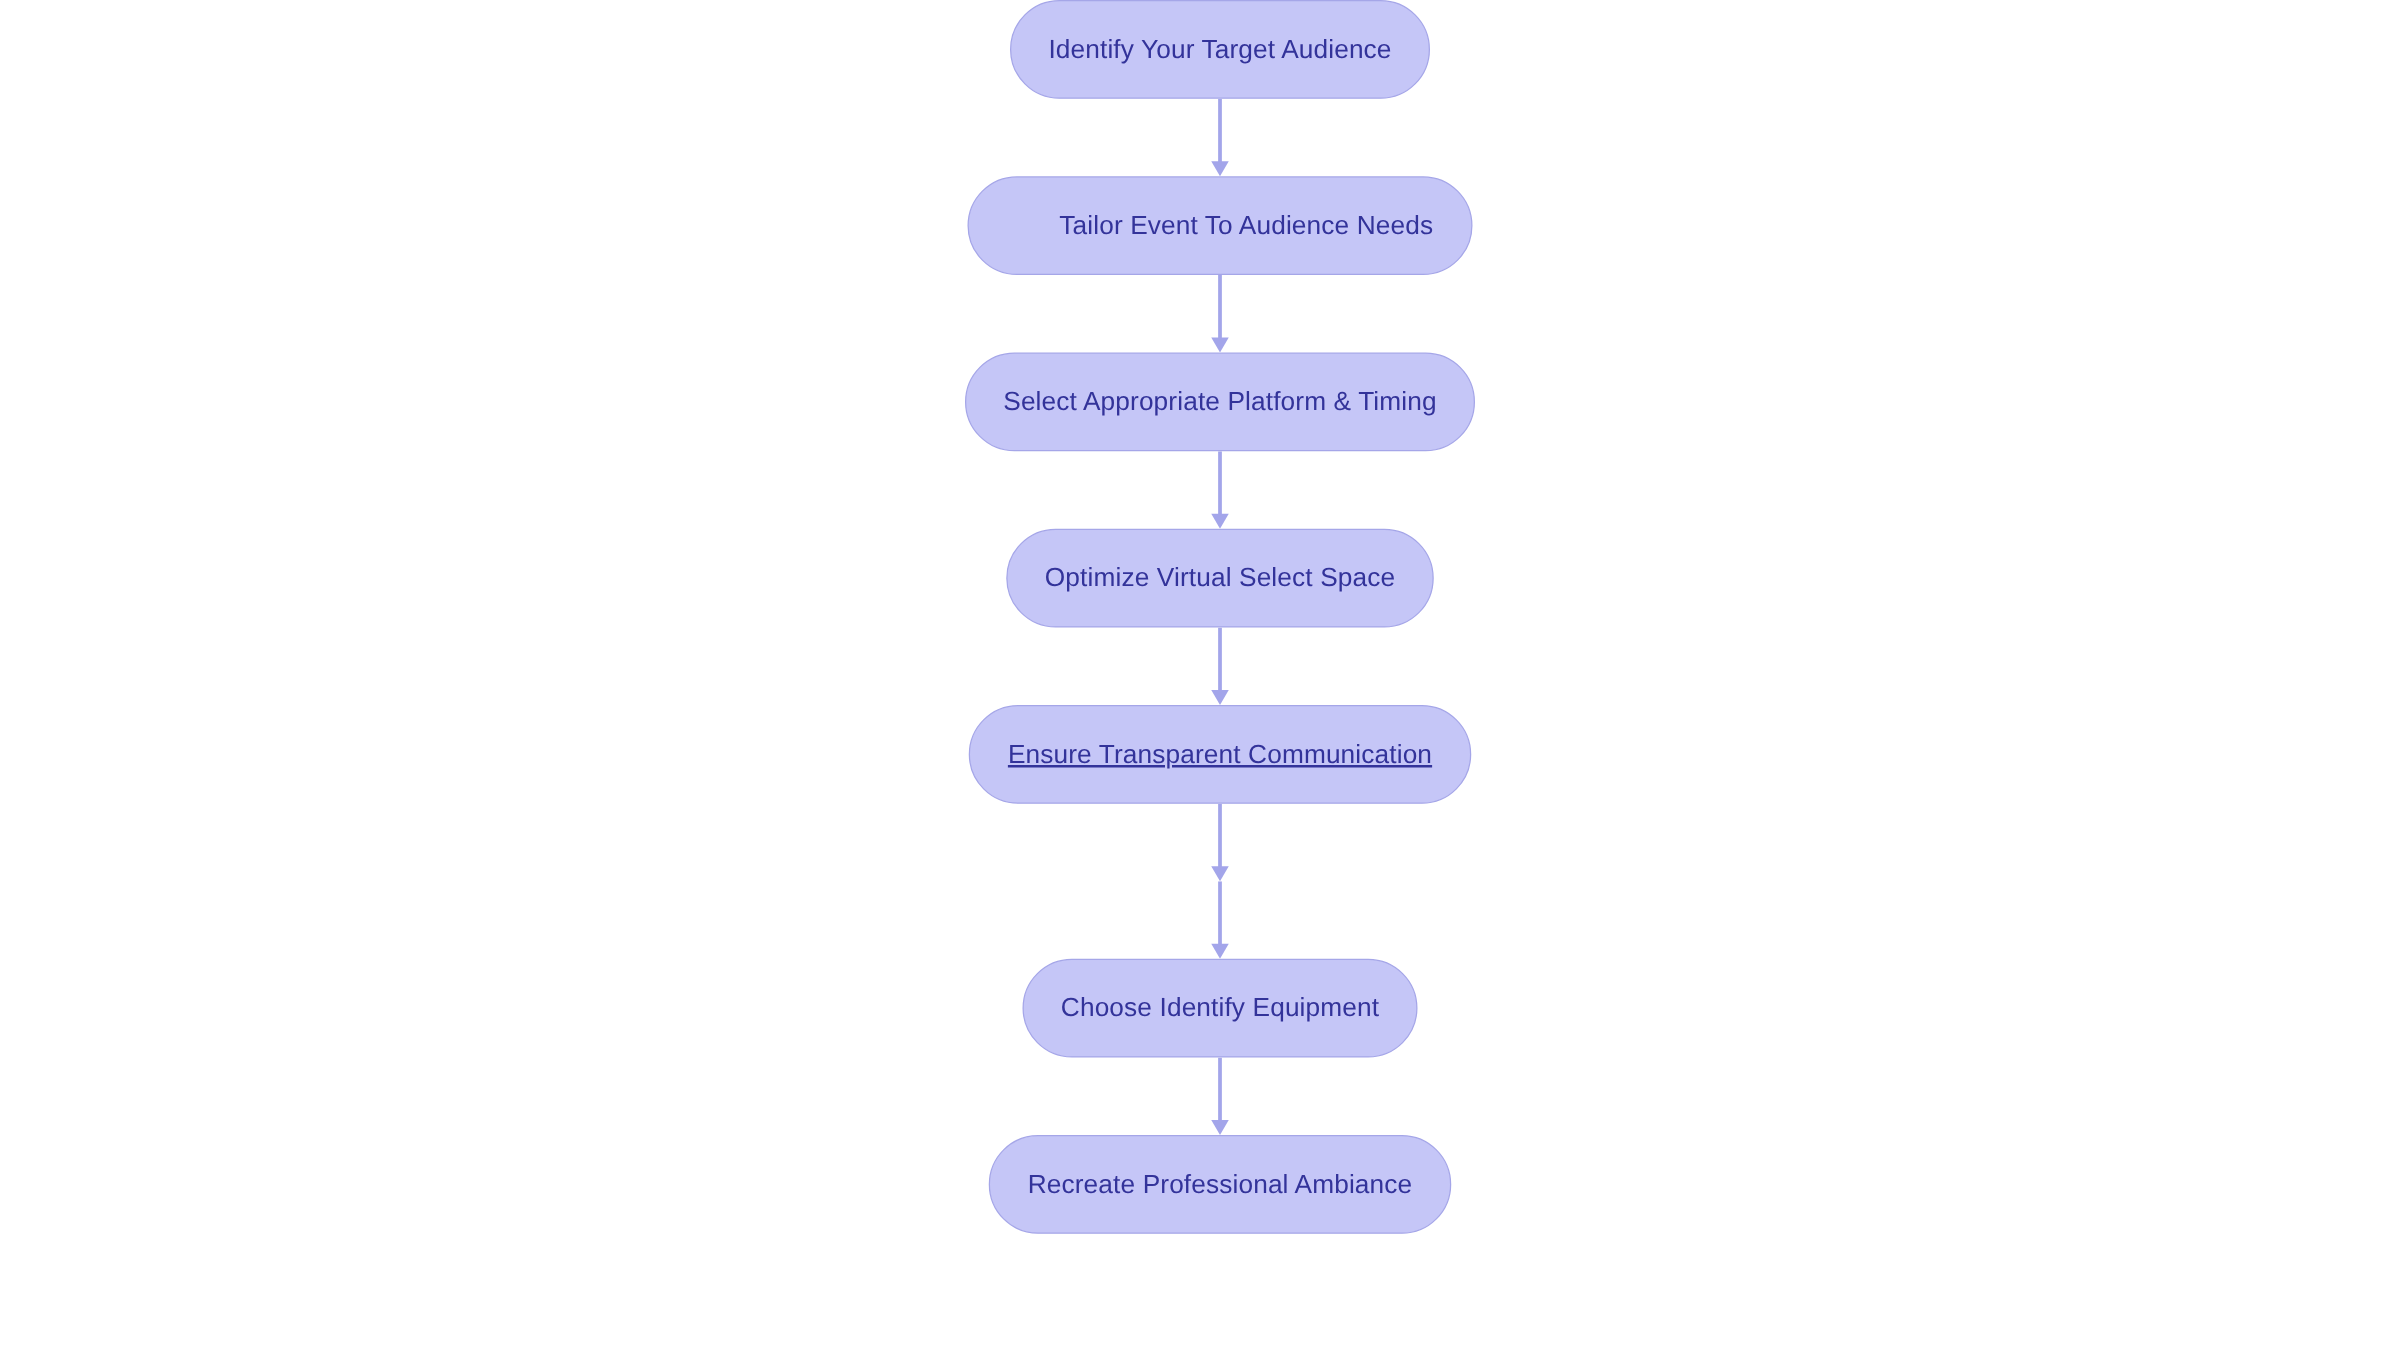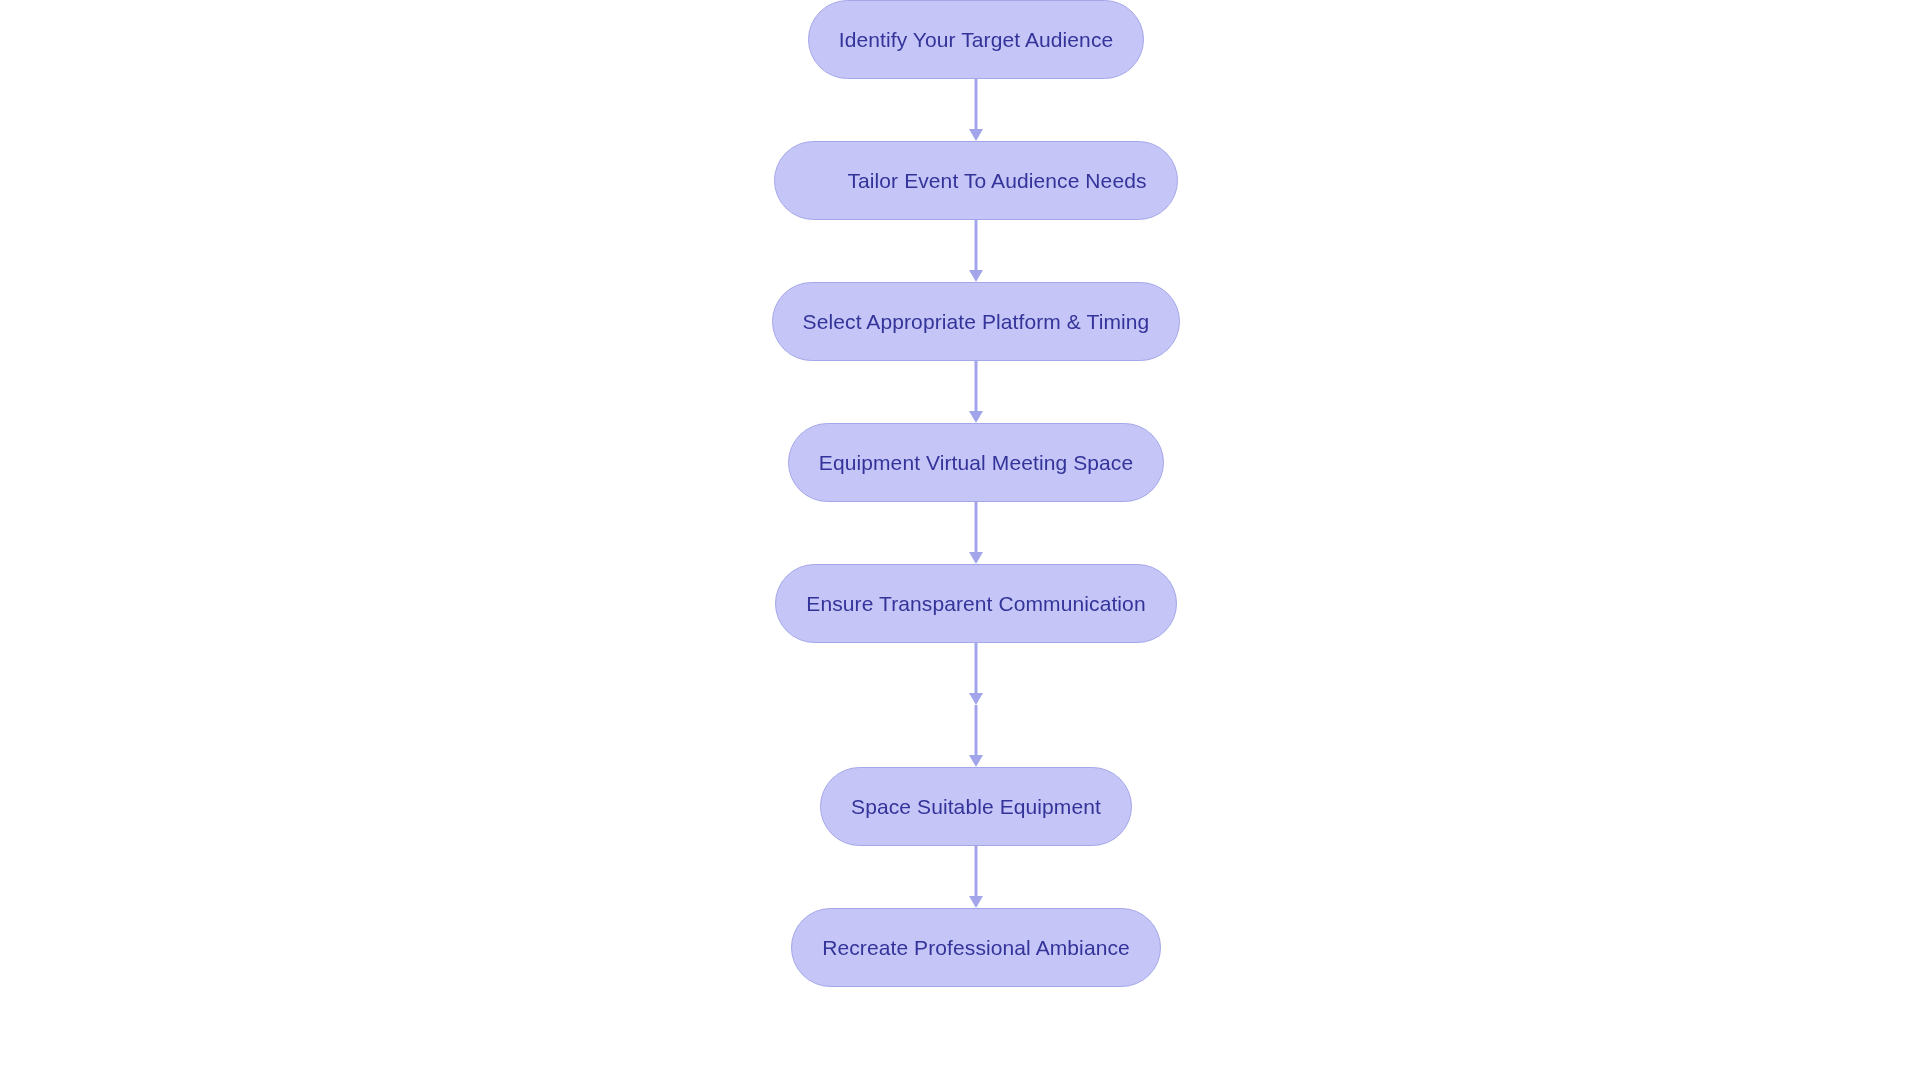--- a/index.html
+++ b/index.html
@@ -116,49 +116,49 @@
       </div>
     </div>
 
     <svg class="connector" viewBox="0 0 16 62">
       <line class="connector-line" x1="8" y1="0" x2="8" y2="52" style="stroke: rgb(163, 165, 234);"></line>
       <polygon class="connector-head" points="1,50 15,50 8,62" style="fill: rgb(163, 165, 234);"></polygon>
     </svg>
 
     <div class="flow-step">
       <div class="node" style="background: rgb(197, 198, 247); border-color: rgb(165, 166, 232);">
-        <span class="node-label" style="color: rgb(51, 51, 154);">Equipment Virtual Meeting Space</span>
+        <span class="node-label" style="color: rgb(51, 51, 154);">Optimize Virtual Select Space</span>
       </div>
     </div>
 
     <svg class="connector" viewBox="0 0 16 62">
       <line class="connector-line" x1="8" y1="0" x2="8" y2="52" style="stroke: rgb(163, 165, 234);"></line>
       <polygon class="connector-head" points="1,50 15,50 8,62" style="fill: rgb(163, 165, 234);"></polygon>
     </svg>
 
     <div class="flow-step">
       <div class="node" style="background: rgb(197, 198, 247); border-color: rgb(165, 166, 232);">
-        <span class="node-label" style="color: rgb(51, 51, 154);">Ensure Transparent Communication</span>
+        <span class="node-label" style="color: rgb(51, 51, 154); text-decoration: underline;">Ensure Transparent Communication</span>
       </div>
     </div>
 
     <svg class="connector" viewBox="0 0 16 62">
       <line class="connector-line" x1="8" y1="0" x2="8" y2="52" style="stroke: rgb(163, 165, 234);"></line>
       <polygon class="connector-head" points="1,50 15,50 8,62" style="fill: rgb(163, 165, 234);"></polygon>
     </svg>
 
 
     <svg class="connector" viewBox="0 0 16 62">
       <line class="connector-line" x1="8" y1="0" x2="8" y2="52" style="stroke: rgb(163, 165, 234);"></line>
       <polygon class="connector-head" points="1,50 15,50 8,62" style="fill: rgb(163, 165, 234);"></polygon>
     </svg>
 
     <div class="flow-step">
       <div class="node" style="background: rgb(197, 198, 247); border-color: rgb(165, 166, 232);">
-        <span class="node-label" style="color: rgb(51, 51, 154);">Space Suitable Equipment</span>
+        <span class="node-label" style="color: rgb(51, 51, 154);">Choose Identify Equipment</span>
       </div>
     </div>
 
     <svg class="connector" viewBox="0 0 16 62">
       <line class="connector-line" x1="8" y1="0" x2="8" y2="52" style="stroke: rgb(163, 165, 234);"></line>
       <polygon class="connector-head" points="1,50 15,50 8,62" style="fill: rgb(163, 165, 234);"></polygon>
     </svg>
 
     <div class="flow-step">
       <div class="node" style="background: rgb(197, 198, 247); border-color: rgb(165, 166, 232);">

